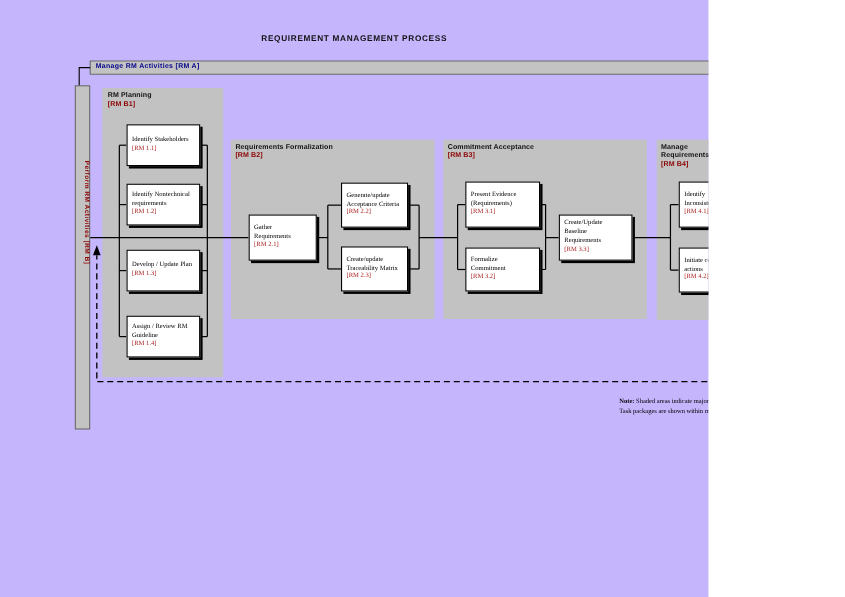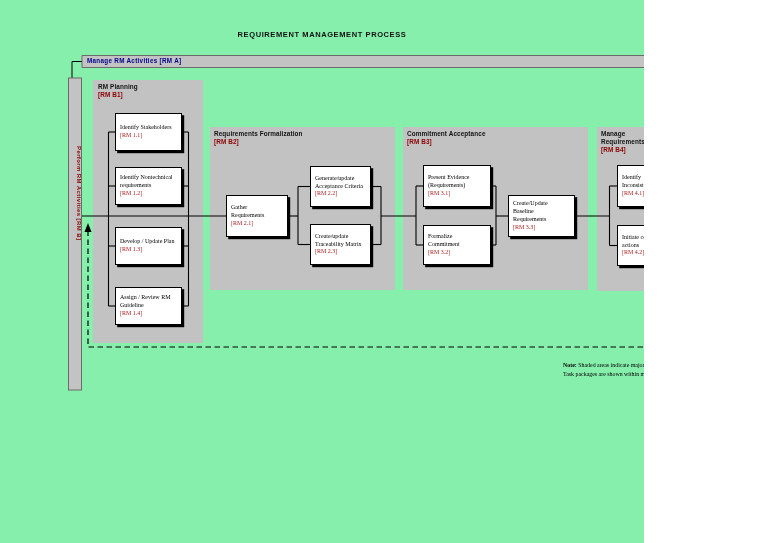--- a/index.html
+++ b/index.html
@@ -1,16 +1,16 @@
 <!DOCTYPE html>
 <html><head>
 <meta charset="utf-8">
 <style>
   html,body{margin:0;padding:0;background:#fff;}
-  #stage{position:relative;width:644px;height:543px;background:#86efac;overflow:hidden;
+  #stage{position:relative;width:644px;height:543px;background:#c4b5fd;overflow:hidden;
          font-family:"Liberation Sans",sans-serif;}
   
   #areas-layer .area{position:absolute;background:#c2c2c2;}
   #svg-layer{position:absolute;left:0;top:0;z-index:2;}
   .overlay{position:absolute;z-index:3;}
   
   .page-title{left:0;right:0;top:30px;text-align:center;font-size:7.5px;font-weight:bold;
               letter-spacing:.6px;color:#111;}
   .bar-label{font-size:6.3px;font-weight:bold;letter-spacing:.3px;color:#00008b;white-space:nowrap;}
   .side-label{writing-mode:vertical-rl;font-size:6px;font-weight:bold;letter-spacing:.4px;

